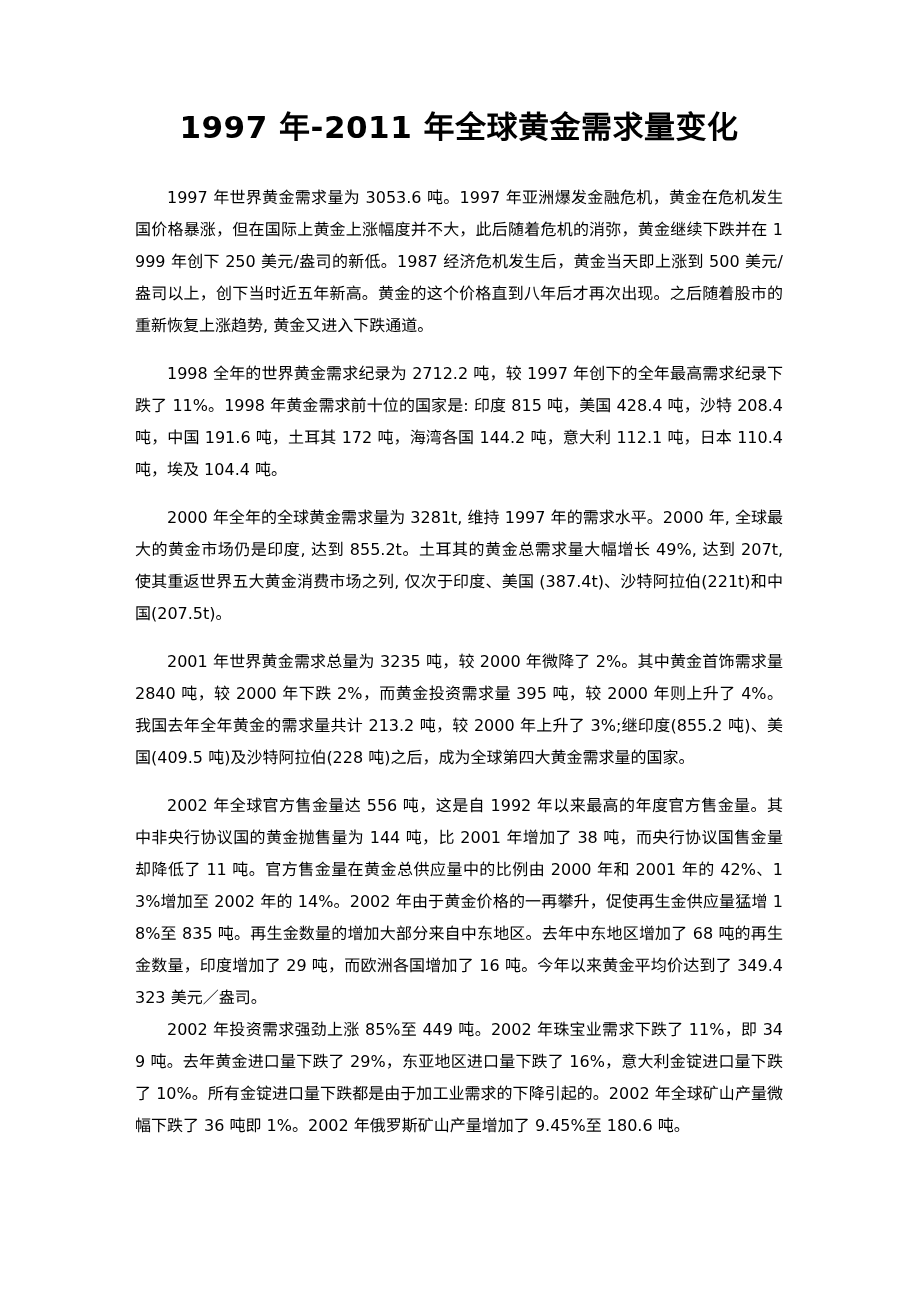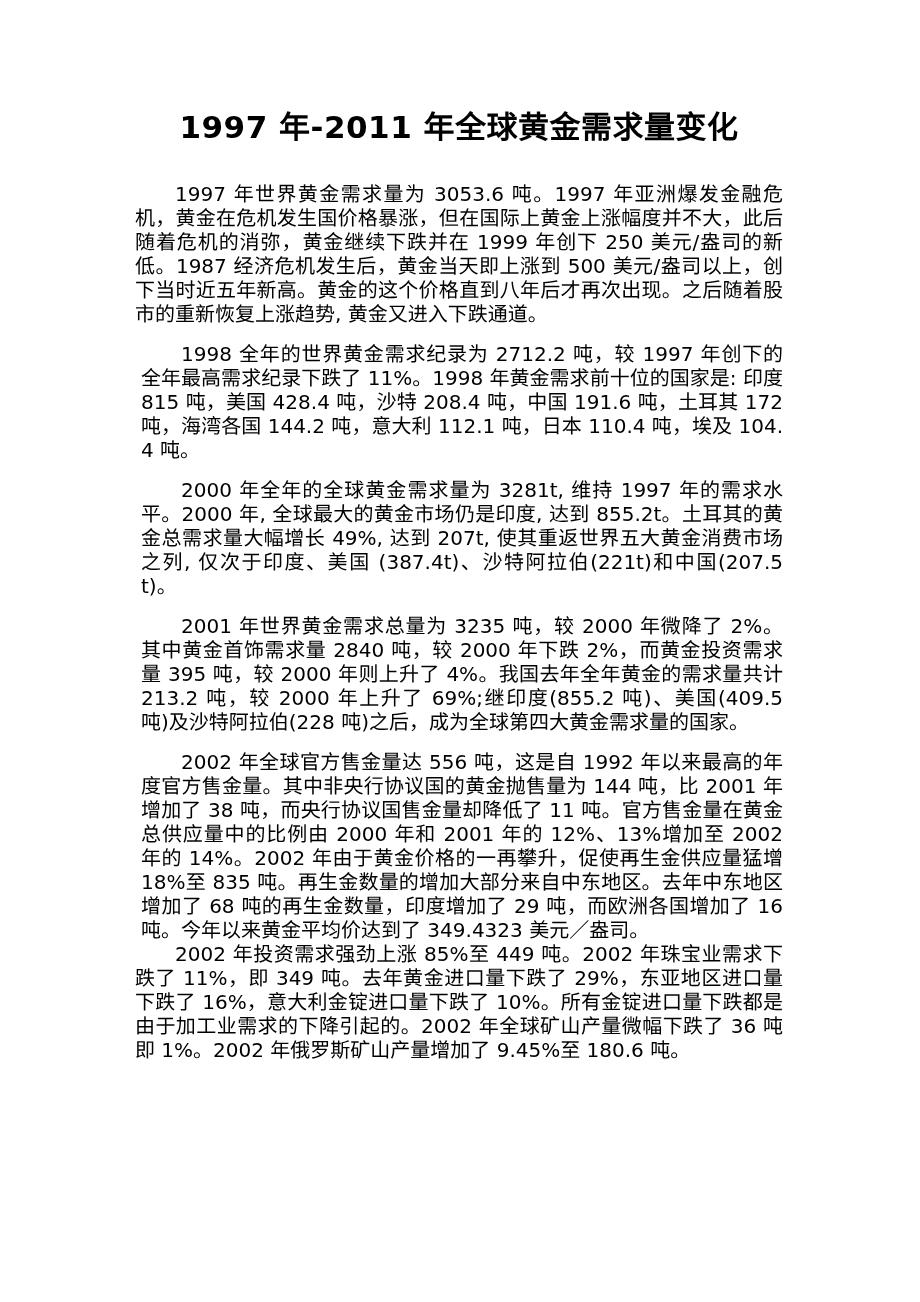--- a/index.html
+++ b/index.html
@@ -41,36 +41,35 @@
     line-height: 1.25;
     text-align: center;
     letter-spacing: 0.5px;
     padding-top: 108px;
     white-space: nowrap;
   }
 
   .para {
     margin: 0;
     padding: 0;
-    font-size: 20px;
-    line-height: 24px;
+    font-size: 16px;
+    line-height: 32px;
     text-align: justify;
     text-justify: inter-ideograph;
     text-indent: 2em;
     word-break: break-all;
     letter-spacing: 0px;
   }
 
   .para.first-para {
     margin-top: 35px;
   }
 
   .para.spaced {
     margin-top: 16px;
-    margin-left: 6px;
   }
 
   .para.tight {
     margin-top: 0;
   }
 </style>
 </head>
 <body>
 
 <div class="page">
@@ -78,20 +77,20 @@
 
     <h1 class="doc-title">1997 年-2011 年全球黄金需求量变化</h1>
 
     <p class="para first-para">1997 年世界黄金需求量为 3053.6 吨。1997 年亚洲爆发金融危机，黄金在危机发生国价格暴涨，但在国际上黄金上涨幅度并不大，此后随着危机的消弥，黄金继续下跌并在 1999 年创下 250 美元/盎司的新低。1987 经济危机发生后，黄金当天即上涨到 500 美元/盎司以上，创下当时近五年新高。黄金的这个价格直到八年后才再次出现。之后随着股市的重新恢复上涨趋势, 黄金又进入下跌通道。</p>
 
     <p class="para spaced">1998 全年的世界黄金需求纪录为 2712.2 吨，较 1997 年创下的全年最高需求纪录下跌了 11%。1998 年黄金需求前十位的国家是: 印度 815 吨，美国 428.4 吨，沙特 208.4 吨，中国 191.6 吨，土耳其 172 吨，海湾各国 144.2 吨，意大利 112.1 吨，日本 110.4 吨，埃及 104.4 吨。</p>
 
 
     <p class="para spaced">2000 年全年的全球黄金需求量为 3281t, 维持 1997 年的需求水平。2000 年, 全球最大的黄金市场仍是印度, 达到 855.2t。土耳其的黄金总需求量大幅增长 49%, 达到 207t, 使其重返世界五大黄金消费市场之列, 仅次于印度、美国 (387.4t)、沙特阿拉伯(221t)和中国(207.5t)。</p>
 
-    <p class="para spaced">2001 年世界黄金需求总量为 3235 吨，较 2000 年微降了 2%。其中黄金首饰需求量 2840 吨，较 2000 年下跌 2%，而黄金投资需求量 395 吨，较 2000 年则上升了 4%。我国去年全年黄金的需求量共计 213.2 吨，较 2000 年上升了 69%;继印度(855.2 吨)、美国(409.5 吨)及沙特阿拉伯(228 吨)之后，成为全球第四大黄金需求量的国家。</p>
+    <p class="para spaced">2001 年世界黄金需求总量为 3235 吨，较 2000 年微降了 2%。其中黄金首饰需求量 2840 吨，较 2000 年下跌 2%，而黄金投资需求量 395 吨，较 2000 年则上升了 4%。我国去年全年黄金的需求量共计 213.2 吨，较 2000 年上升了 3%;继印度(855.2 吨)、美国(409.5 吨)及沙特阿拉伯(228 吨)之后，成为全球第四大黄金需求量的国家。</p>
 
-    <p class="para spaced">2002 年全球官方售金量达 556 吨，这是自 1992 年以来最高的年度官方售金量。其中非央行协议国的黄金抛售量为 144 吨，比 2001 年增加了 38 吨，而央行协议国售金量却降低了 11 吨。官方售金量在黄金总供应量中的比例由 2000 年和 2001 年的 12%、13%增加至 2002 年的 14%。2002 年由于黄金价格的一再攀升，促使再生金供应量猛增 18%至 835 吨。再生金数量的增加大部分来自中东地区。去年中东地区增加了 68 吨的再生金数量，印度增加了 29 吨，而欧洲各国增加了 16 吨。今年以来黄金平均价达到了 349.4323 美元／盎司。</p>
+    <p class="para spaced">2002 年全球官方售金量达 556 吨，这是自 1992 年以来最高的年度官方售金量。其中非央行协议国的黄金抛售量为 144 吨，比 2001 年增加了 38 吨，而央行协议国售金量却降低了 11 吨。官方售金量在黄金总供应量中的比例由 2000 年和 2001 年的 42%、13%增加至 2002 年的 14%。2002 年由于黄金价格的一再攀升，促使再生金供应量猛增 18%至 835 吨。再生金数量的增加大部分来自中东地区。去年中东地区增加了 68 吨的再生金数量，印度增加了 29 吨，而欧洲各国增加了 16 吨。今年以来黄金平均价达到了 349.4323 美元／盎司。</p>
 
     <p class="para tight">2002 年投资需求强劲上涨 85%至 449 吨。2002 年珠宝业需求下跌了 11%，即 349 吨。去年黄金进口量下跌了 29%，东亚地区进口量下跌了 16%，意大利金锭进口量下跌了 10%。所有金锭进口量下跌都是由于加工业需求的下降引起的。2002 年全球矿山产量微幅下跌了 36 吨即 1%。2002 年俄罗斯矿山产量增加了 9.45%至 180.6 吨。</p>
 
   </div>
 </div>
 
 </body></html>

